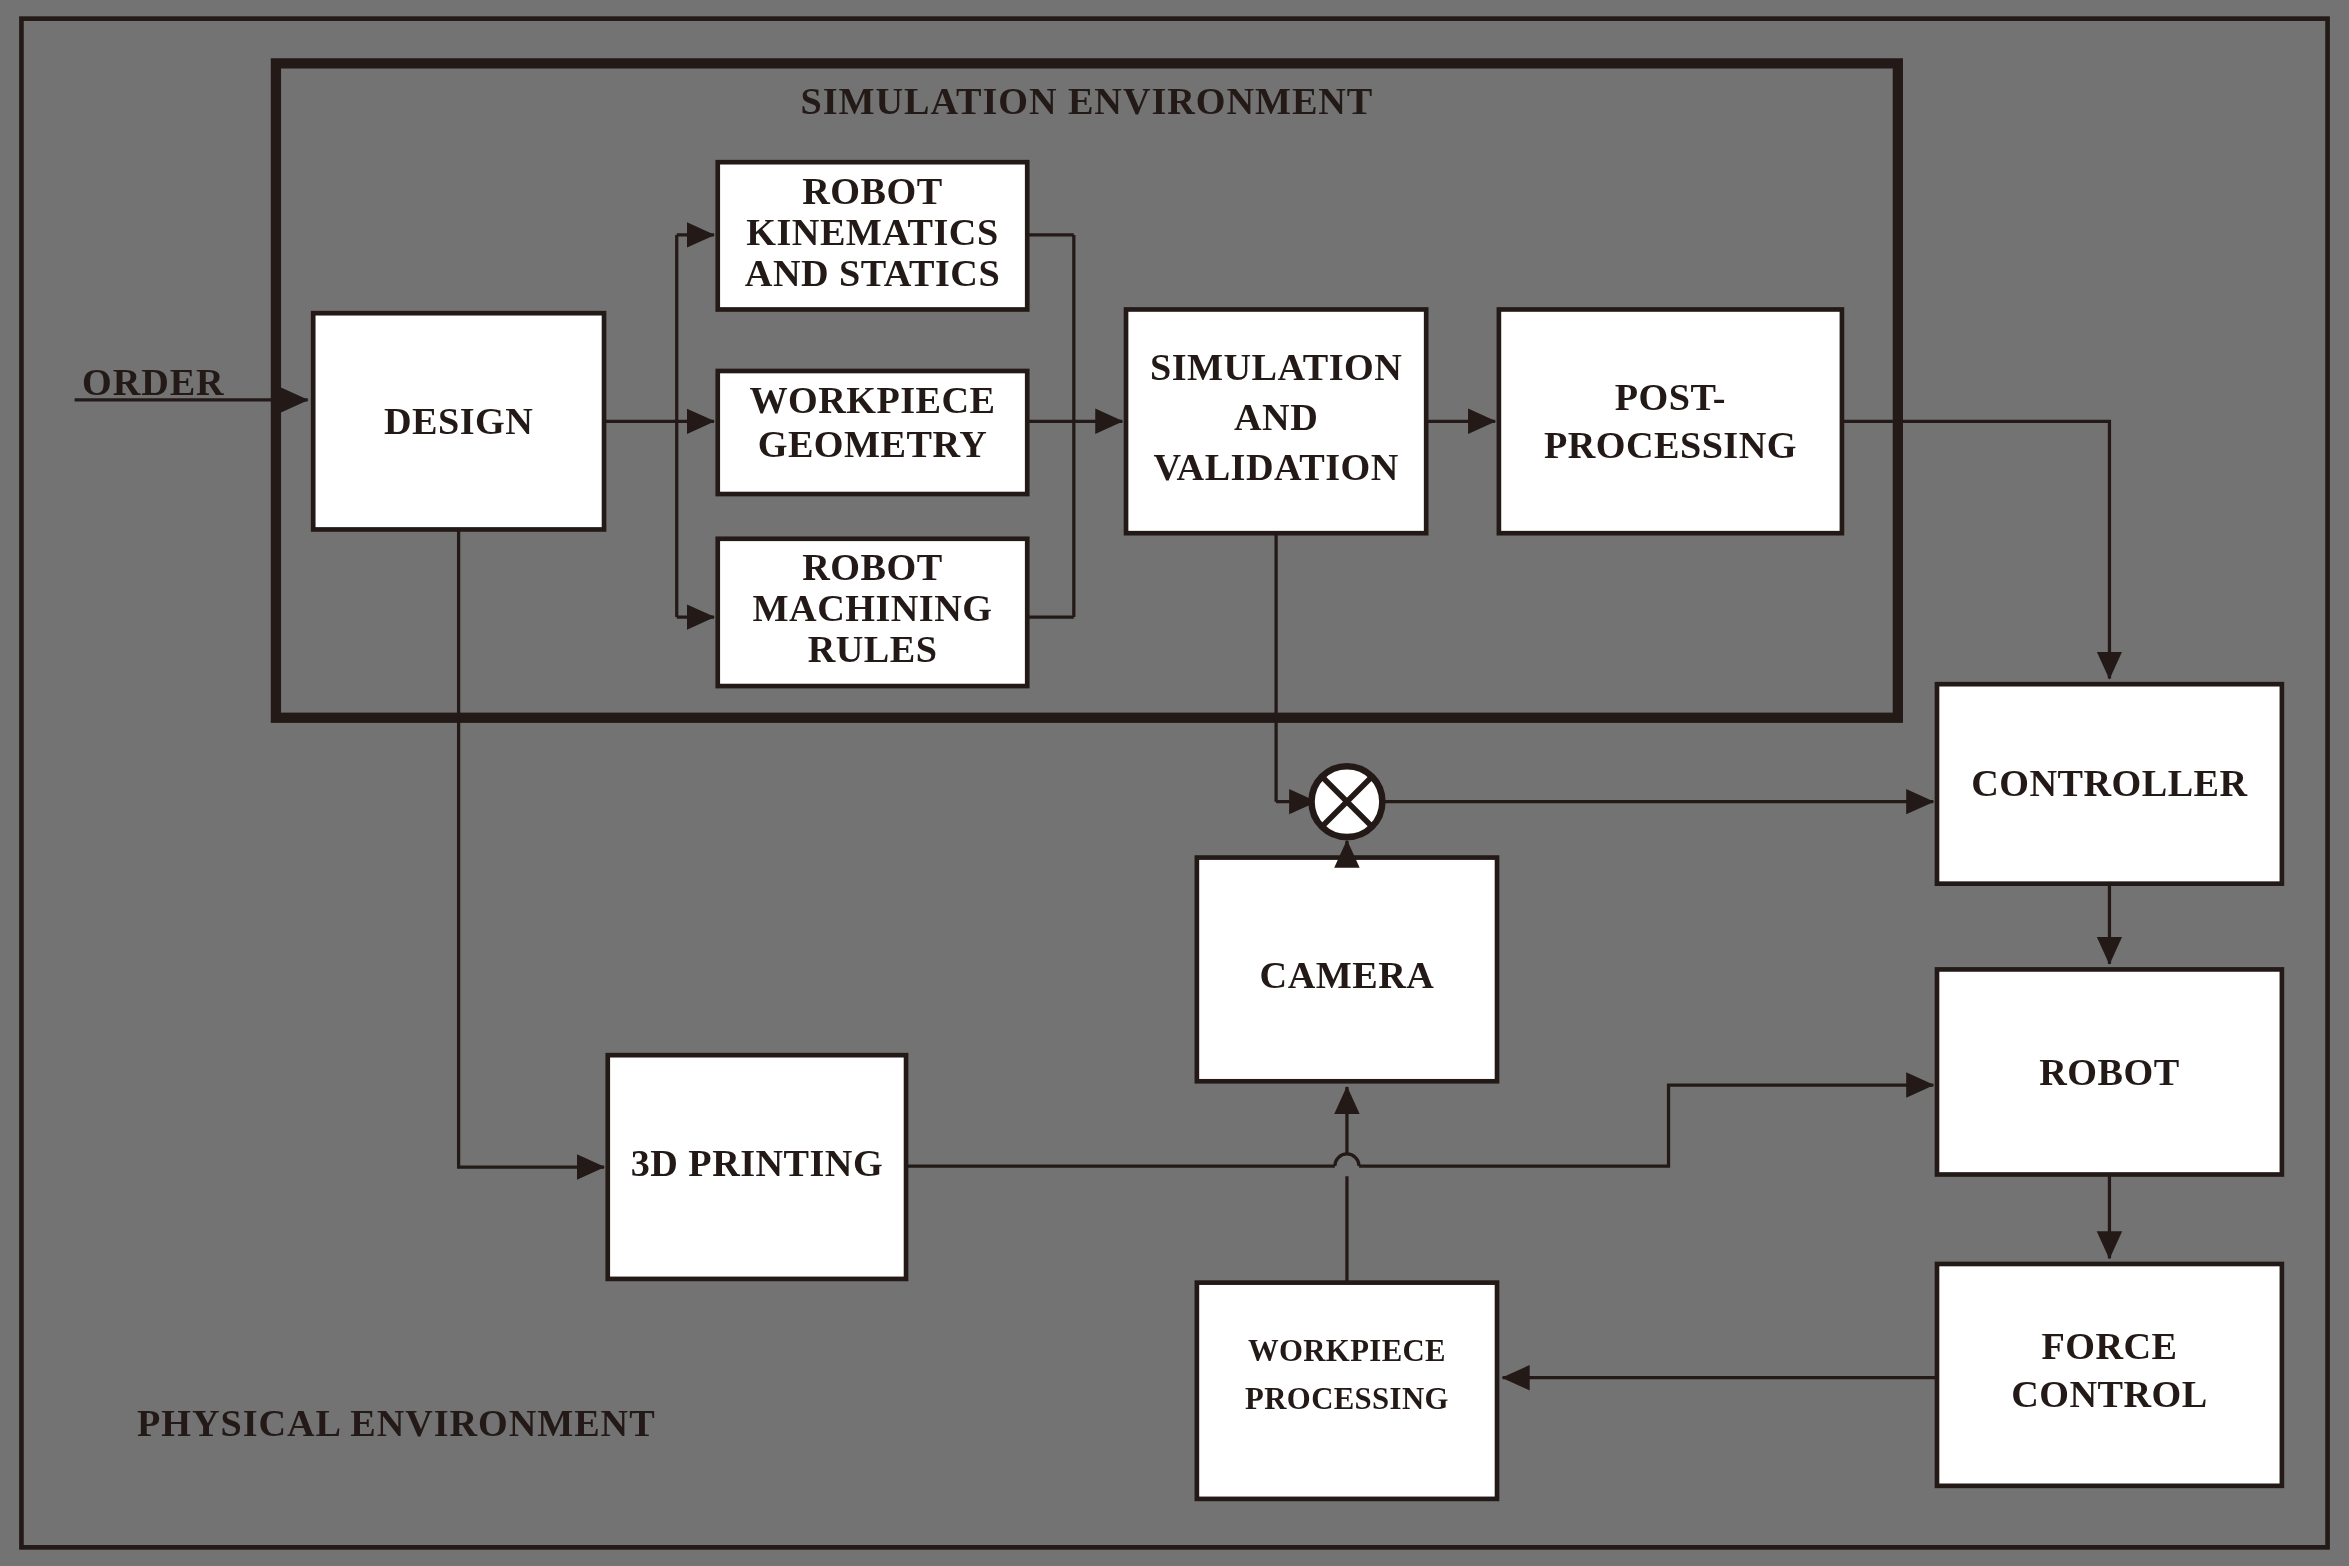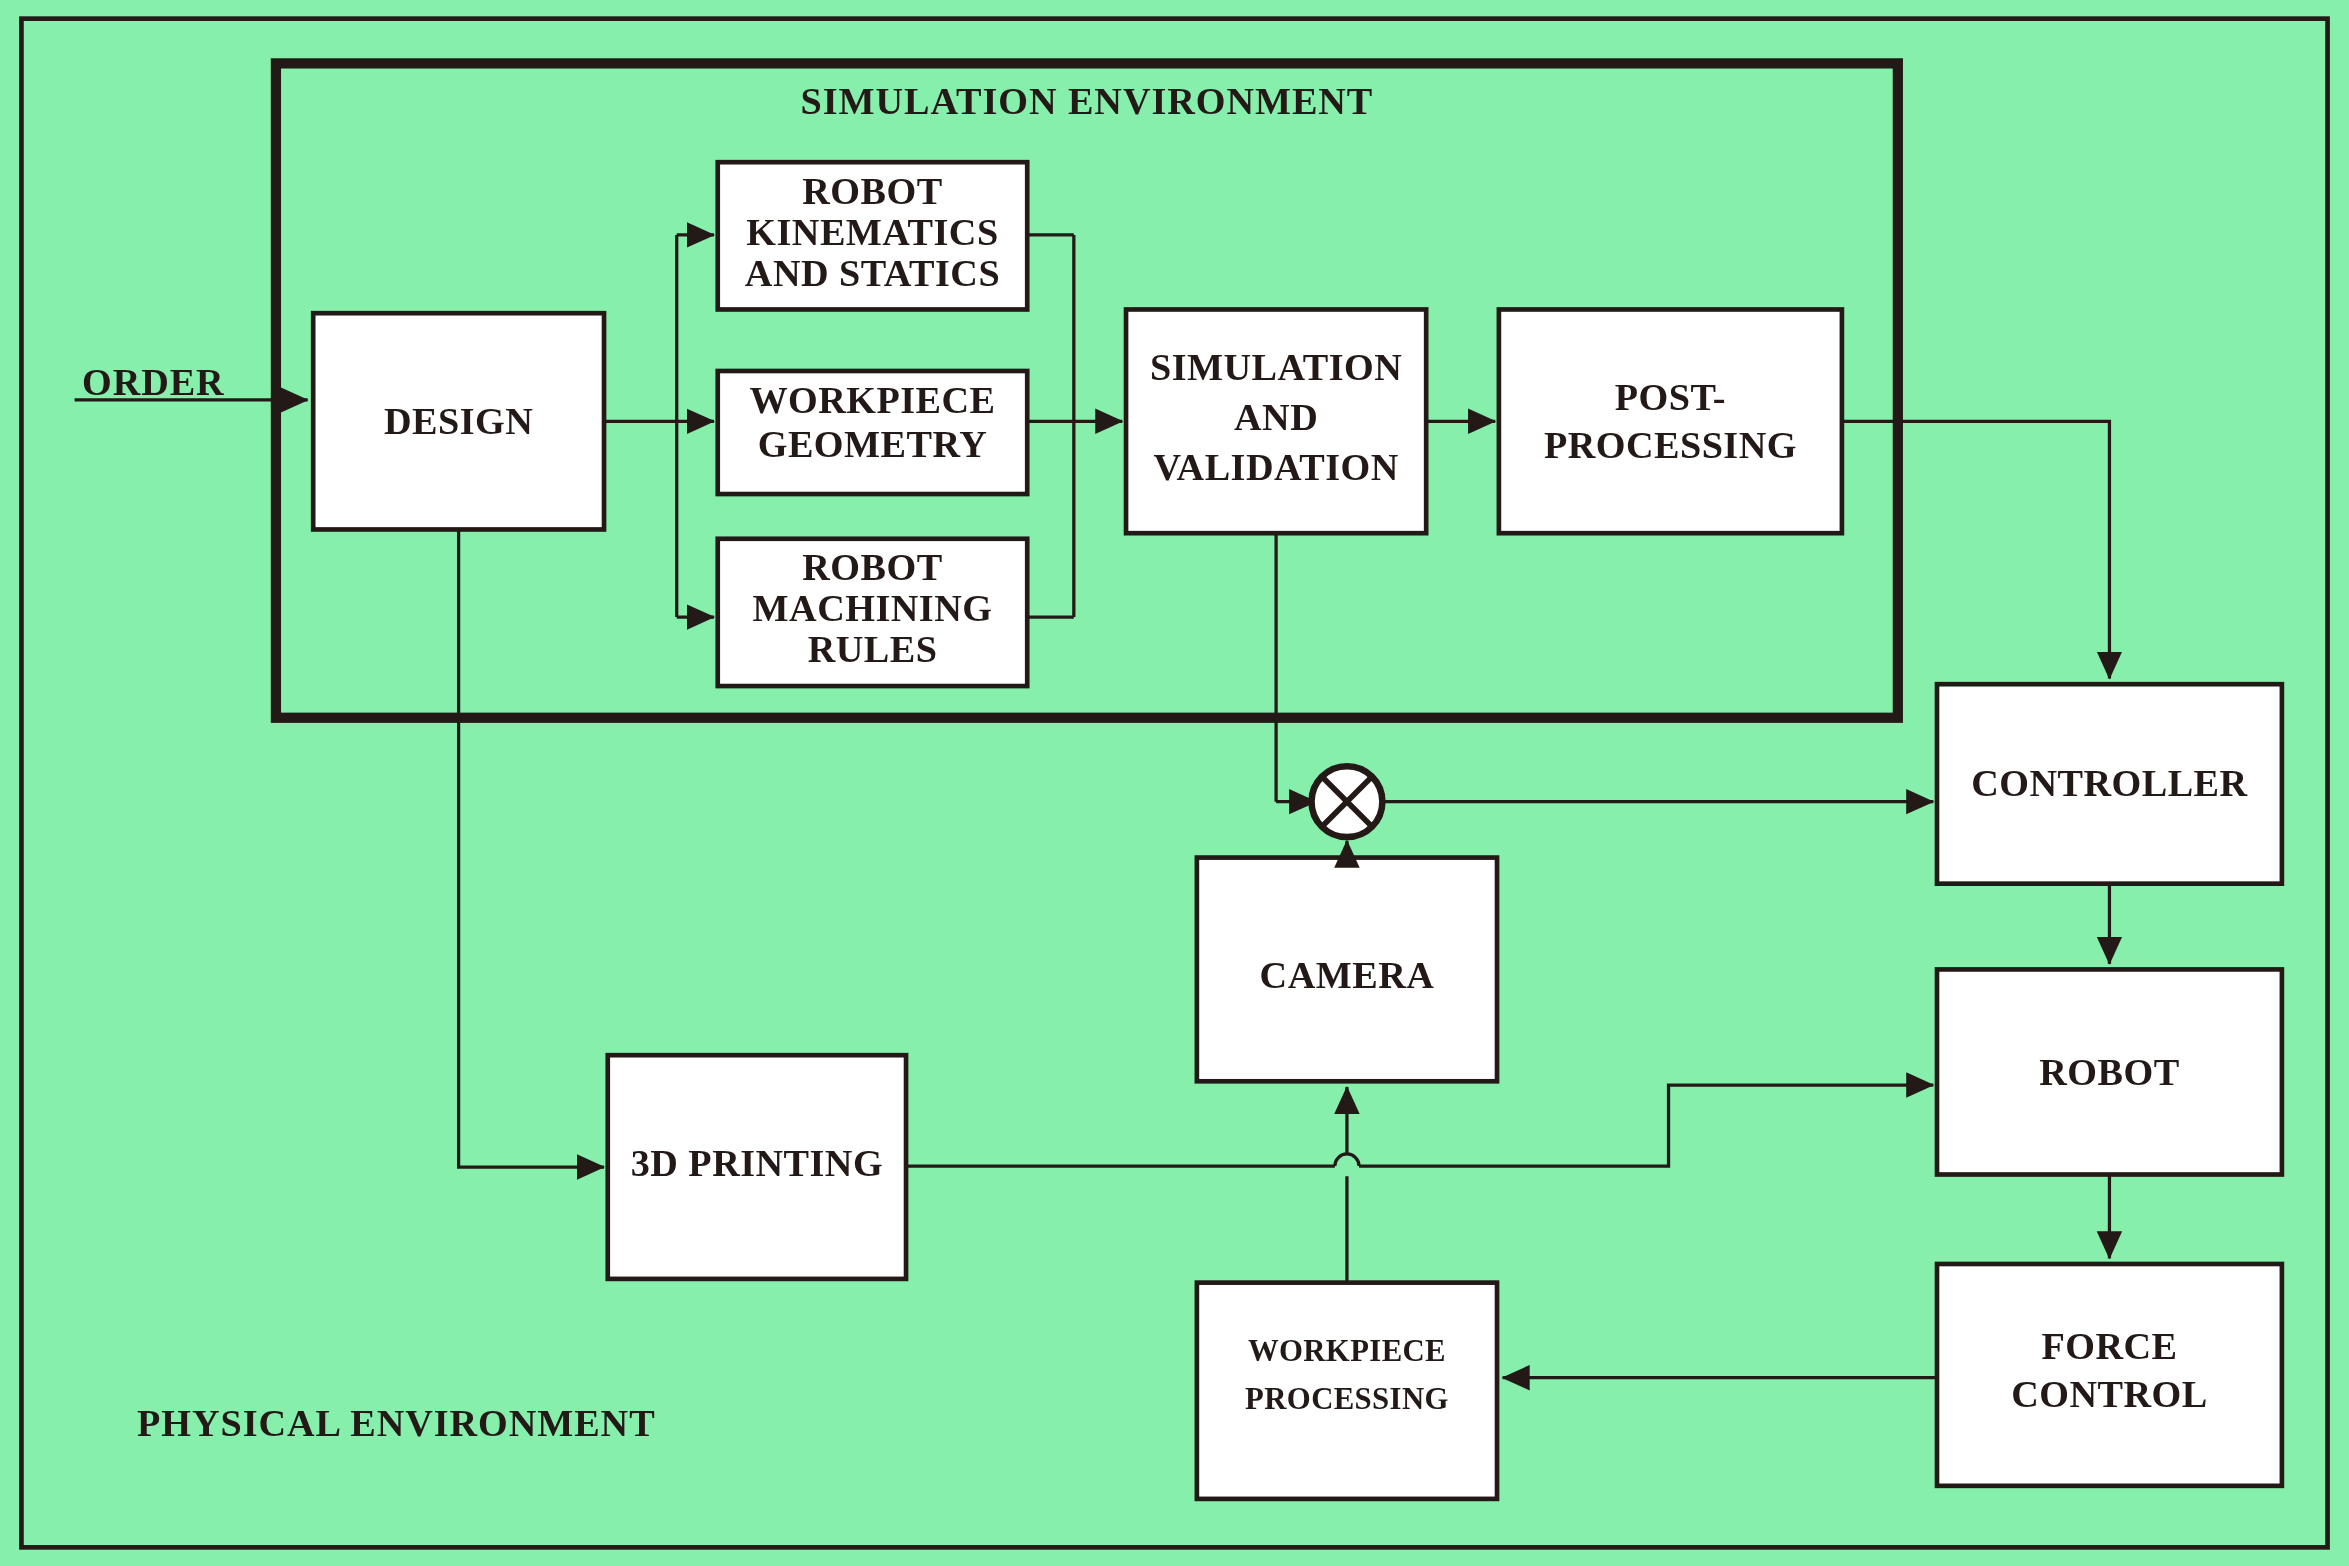--- a/index.html
+++ b/index.html
@@ -4,21 +4,21 @@
 <style>
   html, body {
     margin: 0;
     padding: 0;
     background: #ffffff;
   }
   #page {
     position: relative;
     width: 2349px;
     height: 1566px;
-    background: #86efac;
+    background: #737373;
     font-family: "Liberation Serif", "DejaVu Serif", serif;
     overflow: hidden;
   }
   svg.diagram {
     position: absolute;
     top: 0;
     left: 0;
     width: 2349px;
     height: 1566px;
   }

